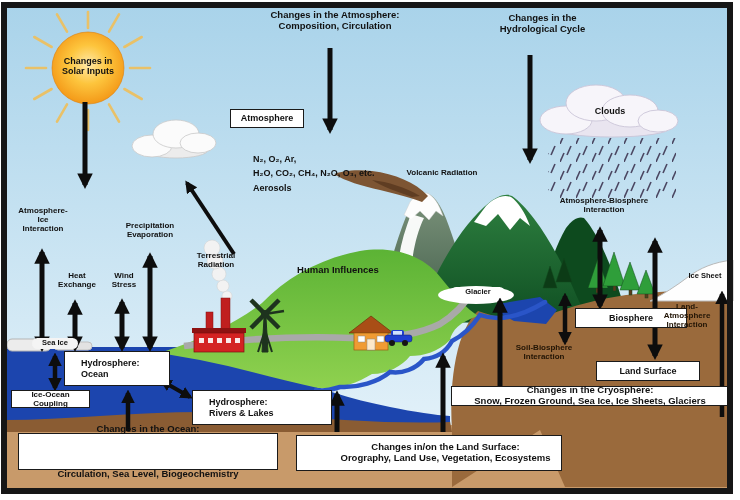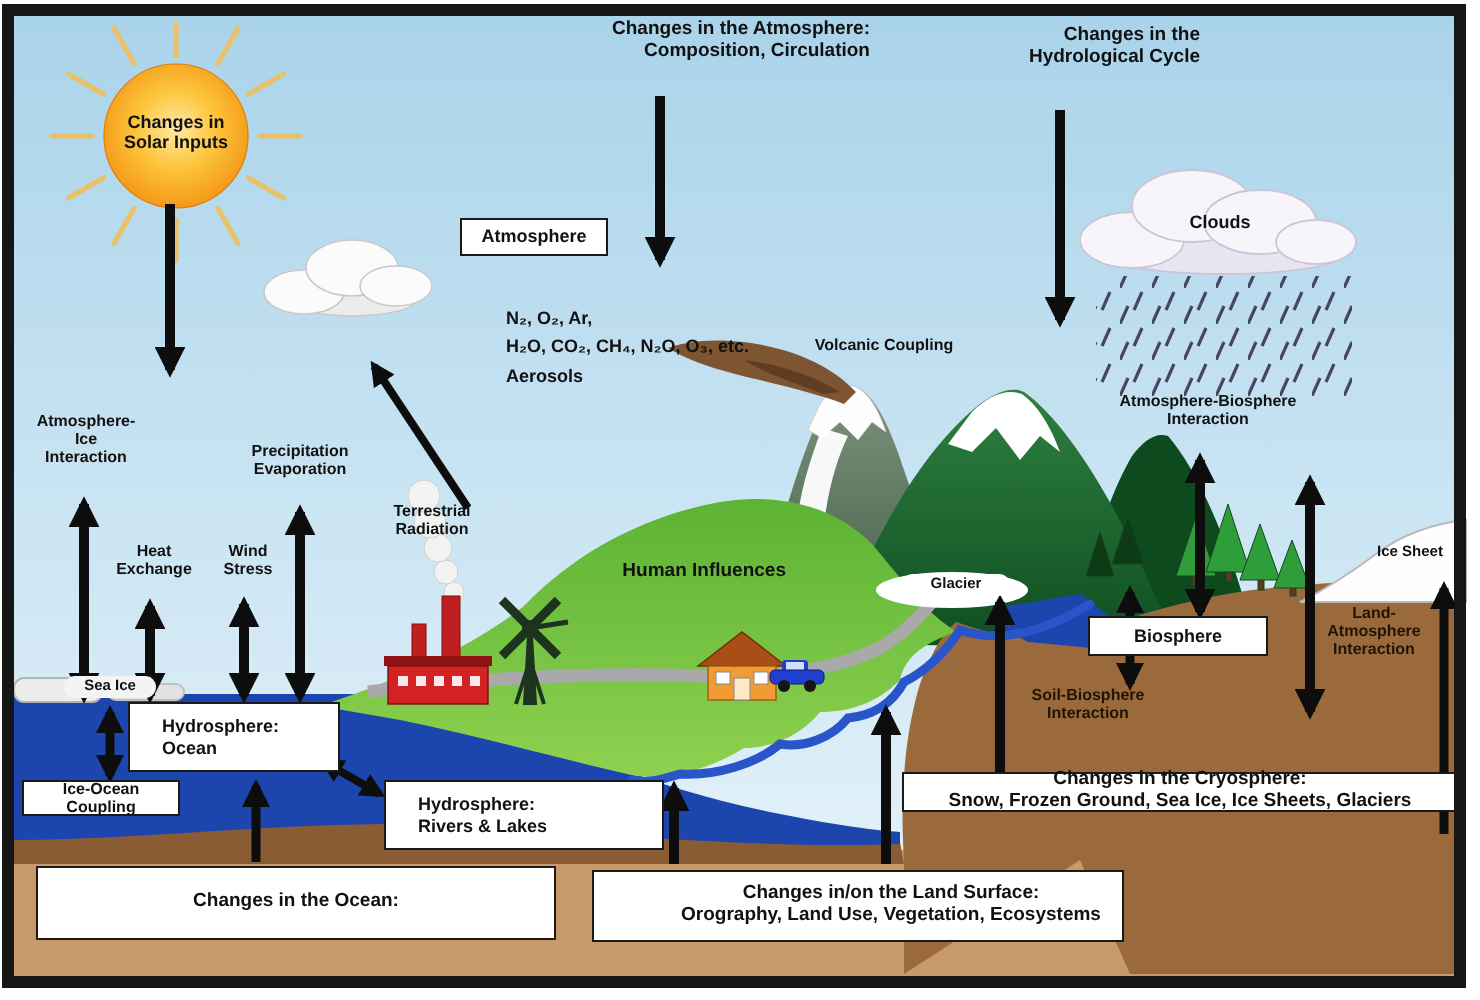--- a/index.html
+++ b/index.html
@@ -2,21 +2,21 @@
 <html><head>
 <meta charset="utf-8">
 <style>
   html,body{margin:0;padding:0;background:#ffffff;}
   #stage{position:relative;width:740px;height:500px;background:#ffffff;overflow:hidden;
          font-family:"Liberation Sans",sans-serif;}
   #scene-svg{position:absolute;left:0;top:0;z-index:1;}
   .frame{position:absolute;left:1px;top:2px;width:732px;height:492px;border:6px solid #161616;
          box-sizing:border-box;z-index:40;pointer-events:none;}
   .lbl{position:absolute;z-index:20;font-weight:bold;color:#111;text-align:center;line-height:1.15;}
-  .f7{font-size:7.5px;} .f8{font-size:8px;} .f9{font-size:9px;} .f95{font-size:9.5px;text-align:right;}
+  .f7{font-size:7.5px;} .f8{font-size:8px;} .f9{font-size:9px;} .f95{font-size:9.5px;}
   .box{background:#ffffff;border:1.5px solid #1a1a1a;display:flex;flex-direction:column;
        justify-content:center;align-items:center;padding:2px 3px;box-sizing:border-box;z-index:18;}
   .leftal{align-items:flex-start;text-align:left;padding-left:16px;}
   .pill{background:#f4f4f4;border-radius:6px;padding:1px 3px;z-index:19;}
   .arrows path{stroke:#0d0d0d;fill:none;}
 </style>
 </head>
 <body>
 
 <div id="stage">
@@ -228,21 +228,21 @@
   <div>Atmosphere</div>
 </div>
 
 <div class="lbl f9" style="left:221px;top:152px;width:182px;text-align:left;line-height:1.6;margin-left:32px;">
   <div>N₂, O₂,  Ar,</div>
   <div>H₂O, CO₂, CH₄, N₂O, O₃, etc.</div>
   <div>Aerosols</div>
 </div>
 
 <div class="lbl f8" style="left:396px;top:168px;width:92px;">
-  <div>Volcanic Coupling</div>
+  <div>Volcanic Radiation</div>
 </div>
 
 <div class="lbl f9" style="left:582px;top:106px;width:56px;">
   <div>Clouds</div>
 </div>
 
 <div class="lbl f8" style="left:6px;top:206px;width:74px;">
   <div>Atmosphere-</div>
   <div>Ice</div>
   <div>Interaction</div>
@@ -261,48 +261,51 @@
 <div class="lbl f8" style="left:103px;top:271px;width:42px;">
   <div>Wind</div>
   <div>Stress</div>
 </div>
 
 <div class="lbl f8" style="left:181px;top:251px;width:70px;">
   <div>Terrestrial</div>
   <div>Radiation</div>
 </div>
 
-<div class="lbl f95" style="left:283px;top:265px;width:110px;margin-top:16px;">
+<div class="lbl f95" style="left:283px;top:265px;width:110px;">
   <div>Human Influences</div>
 </div>
 
 <div class="lbl f8" style="left:546px;top:196px;width:116px;">
   <div>Atmosphere-Biosphere</div>
   <div>Interaction</div>
 </div>
 
 <div class="lbl f7" style="left:683px;top:272px;width:44px;">
   <div>Ice Sheet</div>
 </div>
 
 <div class="lbl f8" style="left:652px;top:302px;width:70px;color:#211405;">
   <div>Land-</div>
   <div>Atmosphere</div>
   <div>Interaction</div>
 </div>
 
-<div class="lbl box f9" style="left:544px;top:308px;width:90px;height:20px;text-align:right;">
+<div class="lbl box f9" style="left:575px;top:308px;width:112px;height:20px;text-align:right;">
   <div>Biosphere</div>
 </div>
 
 <div class="lbl f8" style="left:490px;top:343px;width:108px;color:#211405;">
   <div>Soil-Biosphere</div>
   <div>Interaction</div>
 </div>
 
+<div class="lbl box f9" style="left:596px;top:361px;width:104px;height:20px;">
+  <div>Land Surface</div>
+</div>
 
 <div class="lbl pill f7" style="left:9px;top:338px;width:40px;margin-left:23px;">
   <div>Sea Ice</div>
 </div>
 
 <div class="lbl pill f7" style="left:451px;top:287px;width:48px;background:#ffffff;">
   <div>Glacier</div>
 </div>
 
 <div class="lbl box leftal f9" style="left:64px;top:351px;width:106px;height:35px;">
@@ -314,20 +317,21 @@
   <div>Ice-Ocean Coupling</div>
 </div>
 
 <div class="lbl box leftal f9" style="left:192px;top:390px;width:140px;height:35px;">
   <div>Hydrosphere:</div>
   <div>Rivers &amp; Lakes</div>
 </div>
 
 <div class="lbl box f95" style="left:18px;top:433px;width:260px;height:37px;gap:34px;">
   <div>Changes in the Ocean:</div>
+  <div>Circulation, Sea Level, Biogeochemistry</div>
 </div>
 
 <div class="lbl box f95" style="left:296px;top:435px;width:266px;height:36px;padding-left:36px;">
   <div>Changes in/on the Land Surface:</div>
   <div>Orography, Land Use, Vegetation, Ecosystems</div>
 </div>
 
 <div class="lbl box f95" style="left:451px;top:386px;width:278px;height:20px;">
   <div>Changes in the Cryosphere:</div>
   <div>Snow, Frozen Ground, Sea Ice, Ice Sheets, Glaciers</div>

